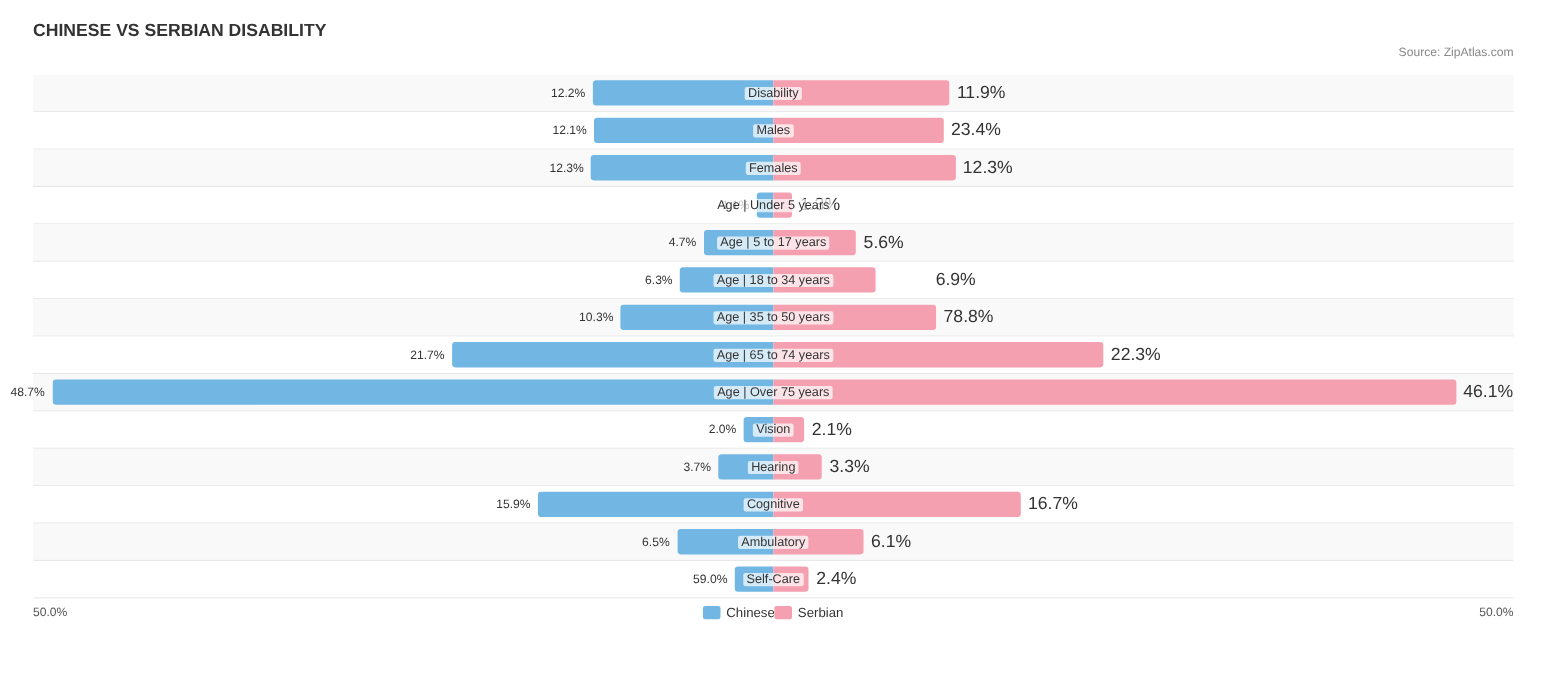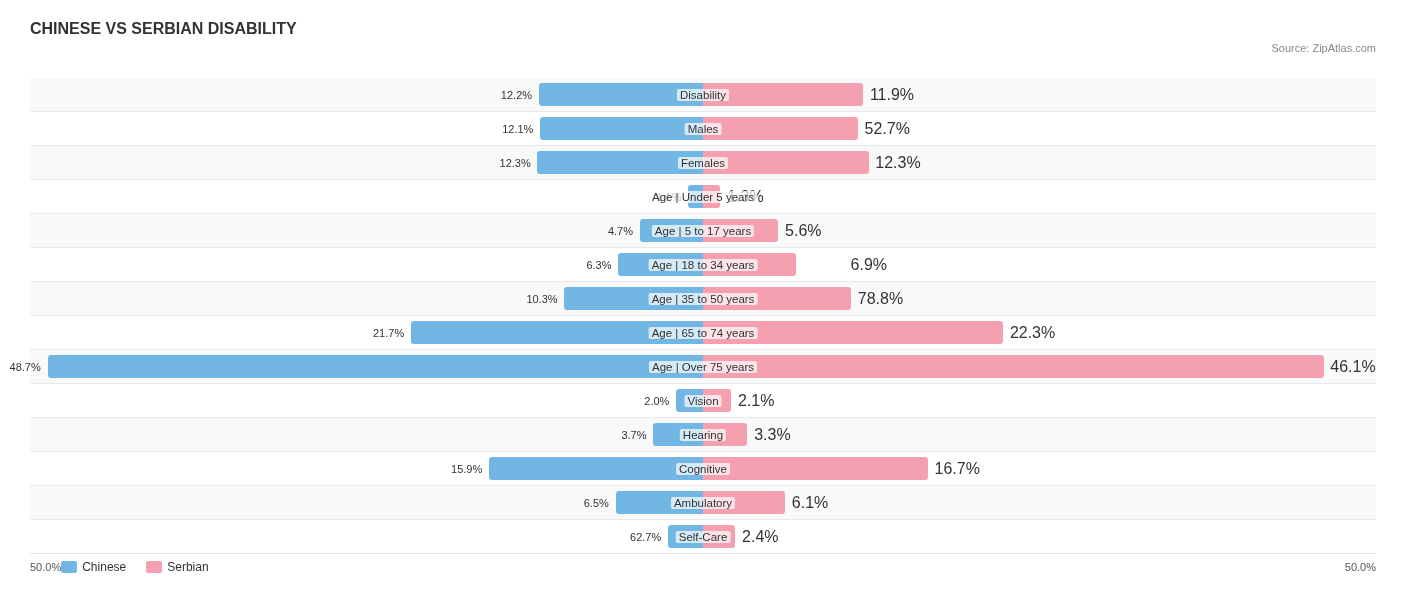--- a/index.html
+++ b/index.html
@@ -13,21 +13,21 @@
     .chart-title {
       font-size: 16px;
       font-weight: bold;
       color: #333;
       margin-bottom: 4px;
     }
     .source {
       font-size: 11px;
       color: #888;
       text-align: right;
-      margin-bottom: 24px;
+      margin-bottom: 14px;
     }
     .chart-container {
       position: relative;
       width: 100%;
     }
     .row {
       display: flex;
       align-items: center;
       height: 34px;
       position: relative;
@@ -107,21 +107,21 @@
     .footer-left {
       font-size: 11px;
       color: #555;
     }
     .footer-right {
       font-size: 11px;
       color: #555;
     }
     .legend {
       display: flex;
-      gap: 20px;
+      justify-content: center;
       flex: 1;
     }
     .legend-item {
       display: flex;
       align-items: center;
       gap: 5px;
       font-size: 12px;
       color: #333;
     }
     .legend-box {
@@ -145,21 +145,21 @@
         <div class="val-left" style="right: 62.7%;">12.2%</div>
         <div class="val-right" style="left: 62.4%;">11.9%</div>
       </div>
     </div>
     <div class="row">
       <div class="bar-area">
         <div class="bar-left" style="width: 12.1%;"></div>
         <div class="bar-right" style="width: 11.5%;"></div>
         <div class="bar-label">Males</div>
         <div class="val-left" style="right: 62.6%;">12.1%</div>
-        <div class="val-right" style="left: 62%;">52.7%</div>
+        <div class="val-right" style="left: 62%;">23.4%</div>
       </div>
     </div>
     <div class="row">
       <div class="bar-area">
         <div class="bar-left" style="width: 12.3%;"></div>
         <div class="bar-right" style="width: 12.3%;"></div>
         <div class="bar-label">Females</div>
         <div class="val-left" style="right: 62.8%;">12.3%</div>
         <div class="val-right" style="left: 62.8%;">12.3%</div>
       </div>
@@ -252,21 +252,21 @@
         <div class="bar-label">Ambulatory</div>
         <div class="val-left" style="right: 57%;">6.5%</div>
         <div class="val-right" style="left: 56.6%;">6.1%</div>
       </div>
     </div>
     <div class="row">
       <div class="bar-area">
         <div class="bar-left" style="width: 2.6%;"></div>
         <div class="bar-right" style="width: 2.4%;"></div>
         <div class="bar-label">Self-Care</div>
-        <div class="val-left" style="right: 53.1%;">62.7%</div>
+        <div class="val-left" style="right: 53.1%;">59.0%</div>
         <div class="val-right" style="left: 52.9%;">2.4%</div>
       </div>
     </div>
   </div>
 
 <div class="footer">
   <div class="footer-left">50.0%</div>
   <div class="legend">
     <div class="legend-item">
       <div class="legend-box" id="legend-chinese-box" style="background: rgb(114, 183, 228);"></div>

